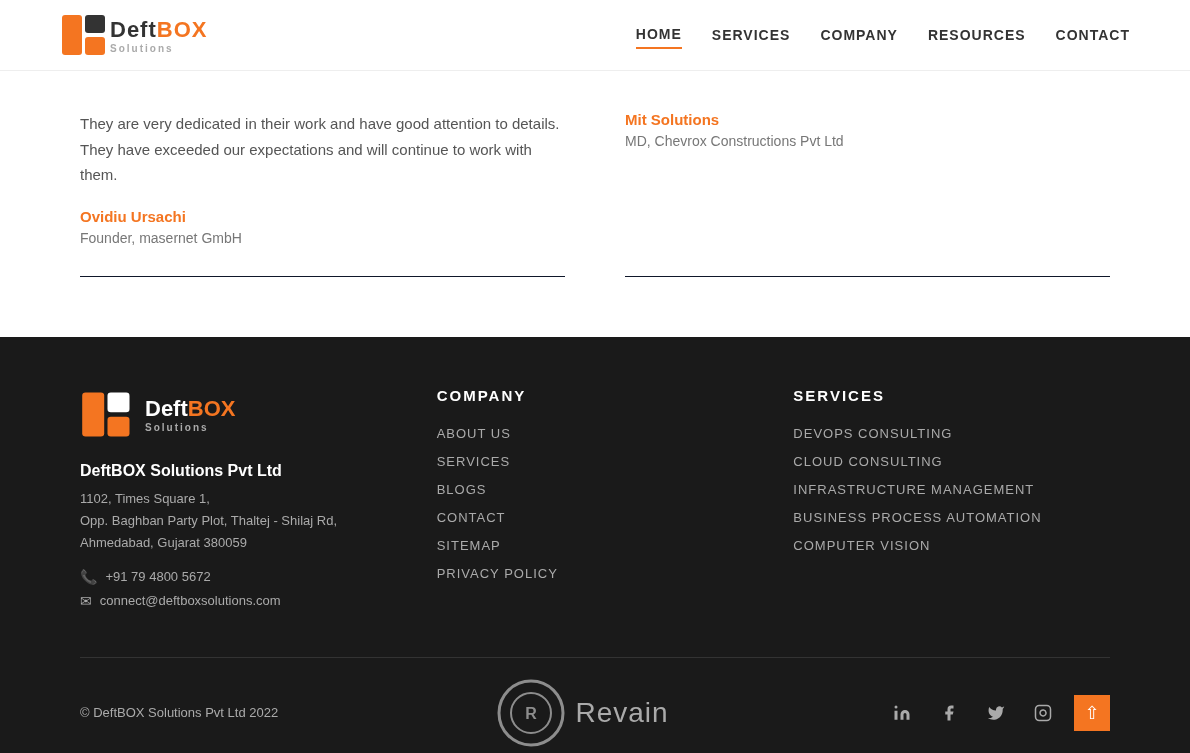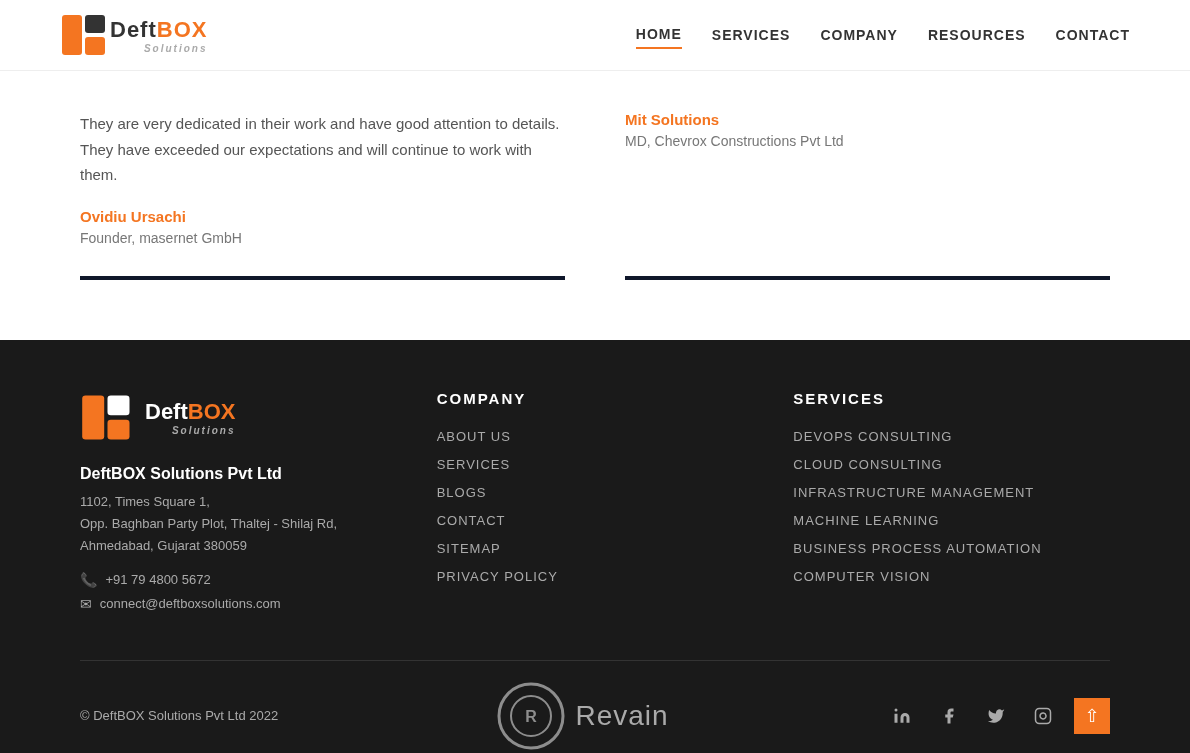--- a/index.html
+++ b/index.html
@@ -58,21 +58,21 @@
     .testimonials-section {
       padding: 40px 80px 60px 80px;
       background: #fff;
     }
     .testimonials-grid {
       display: grid;
       grid-template-columns: 1fr 1fr;
       gap: 60px;
     }
     .testimonial-card {
-      border-bottom: 4px solid #0f172a;
+      border-bottom: 1px solid #0f172a;
       padding-bottom: 30px;
     }
     .testimonial-text {
       font-size: 15px;
       color: #555;
       line-height: 1.7;
       margin-bottom: 20px;
     }
     .testimonial-author-name {
       color: #f47521;
@@ -112,22 +112,20 @@
       font-size: 22px;
       font-weight: bold;
     }
     .footer-logo-text .deft { color: #fff; }
     .footer-logo-text .box { color: #f47521; }
     .footer-logo-solutions {
       font-size: 10px;
       color: #aaa;
       letter-spacing: 2px;
       display: block;
-      text-align: right;
-      font-style: italic;
     }
     .footer-company-name {
       font-size: 16px;
       font-weight: bold;
       color: #fff;
       margin-bottom: 8px;
     }
     .footer-address {
       font-size: 13px;
       color: #aaa;
@@ -312,21 +310,20 @@
         <li><a href="#">PRIVACY POLICY</a></li>
       </ul>
     </div>
 
     <div>
       <div class="footer-col-title">SERVICES</div>
       <ul class="footer-links">
         <li><a href="#">DEVOPS CONSULTING</a></li>
         <li><a href="#">CLOUD CONSULTING</a></li>
         <li><a href="#">INFRASTRUCTURE MANAGEMENT</a></li>
-        <li><a href="#">MACHINE LEARNING</a></li>
         <li><a href="#">BUSINESS PROCESS AUTOMATION</a></li>
         <li><a href="#">COMPUTER VISION</a></li>
       </ul>
     </div>
   </div>
 
   <div class="footer-bottom">
     <div class="footer-copyright">© DeftBOX Solutions Pvt Ltd 2022</div>
 
     <div class="revain-area">

